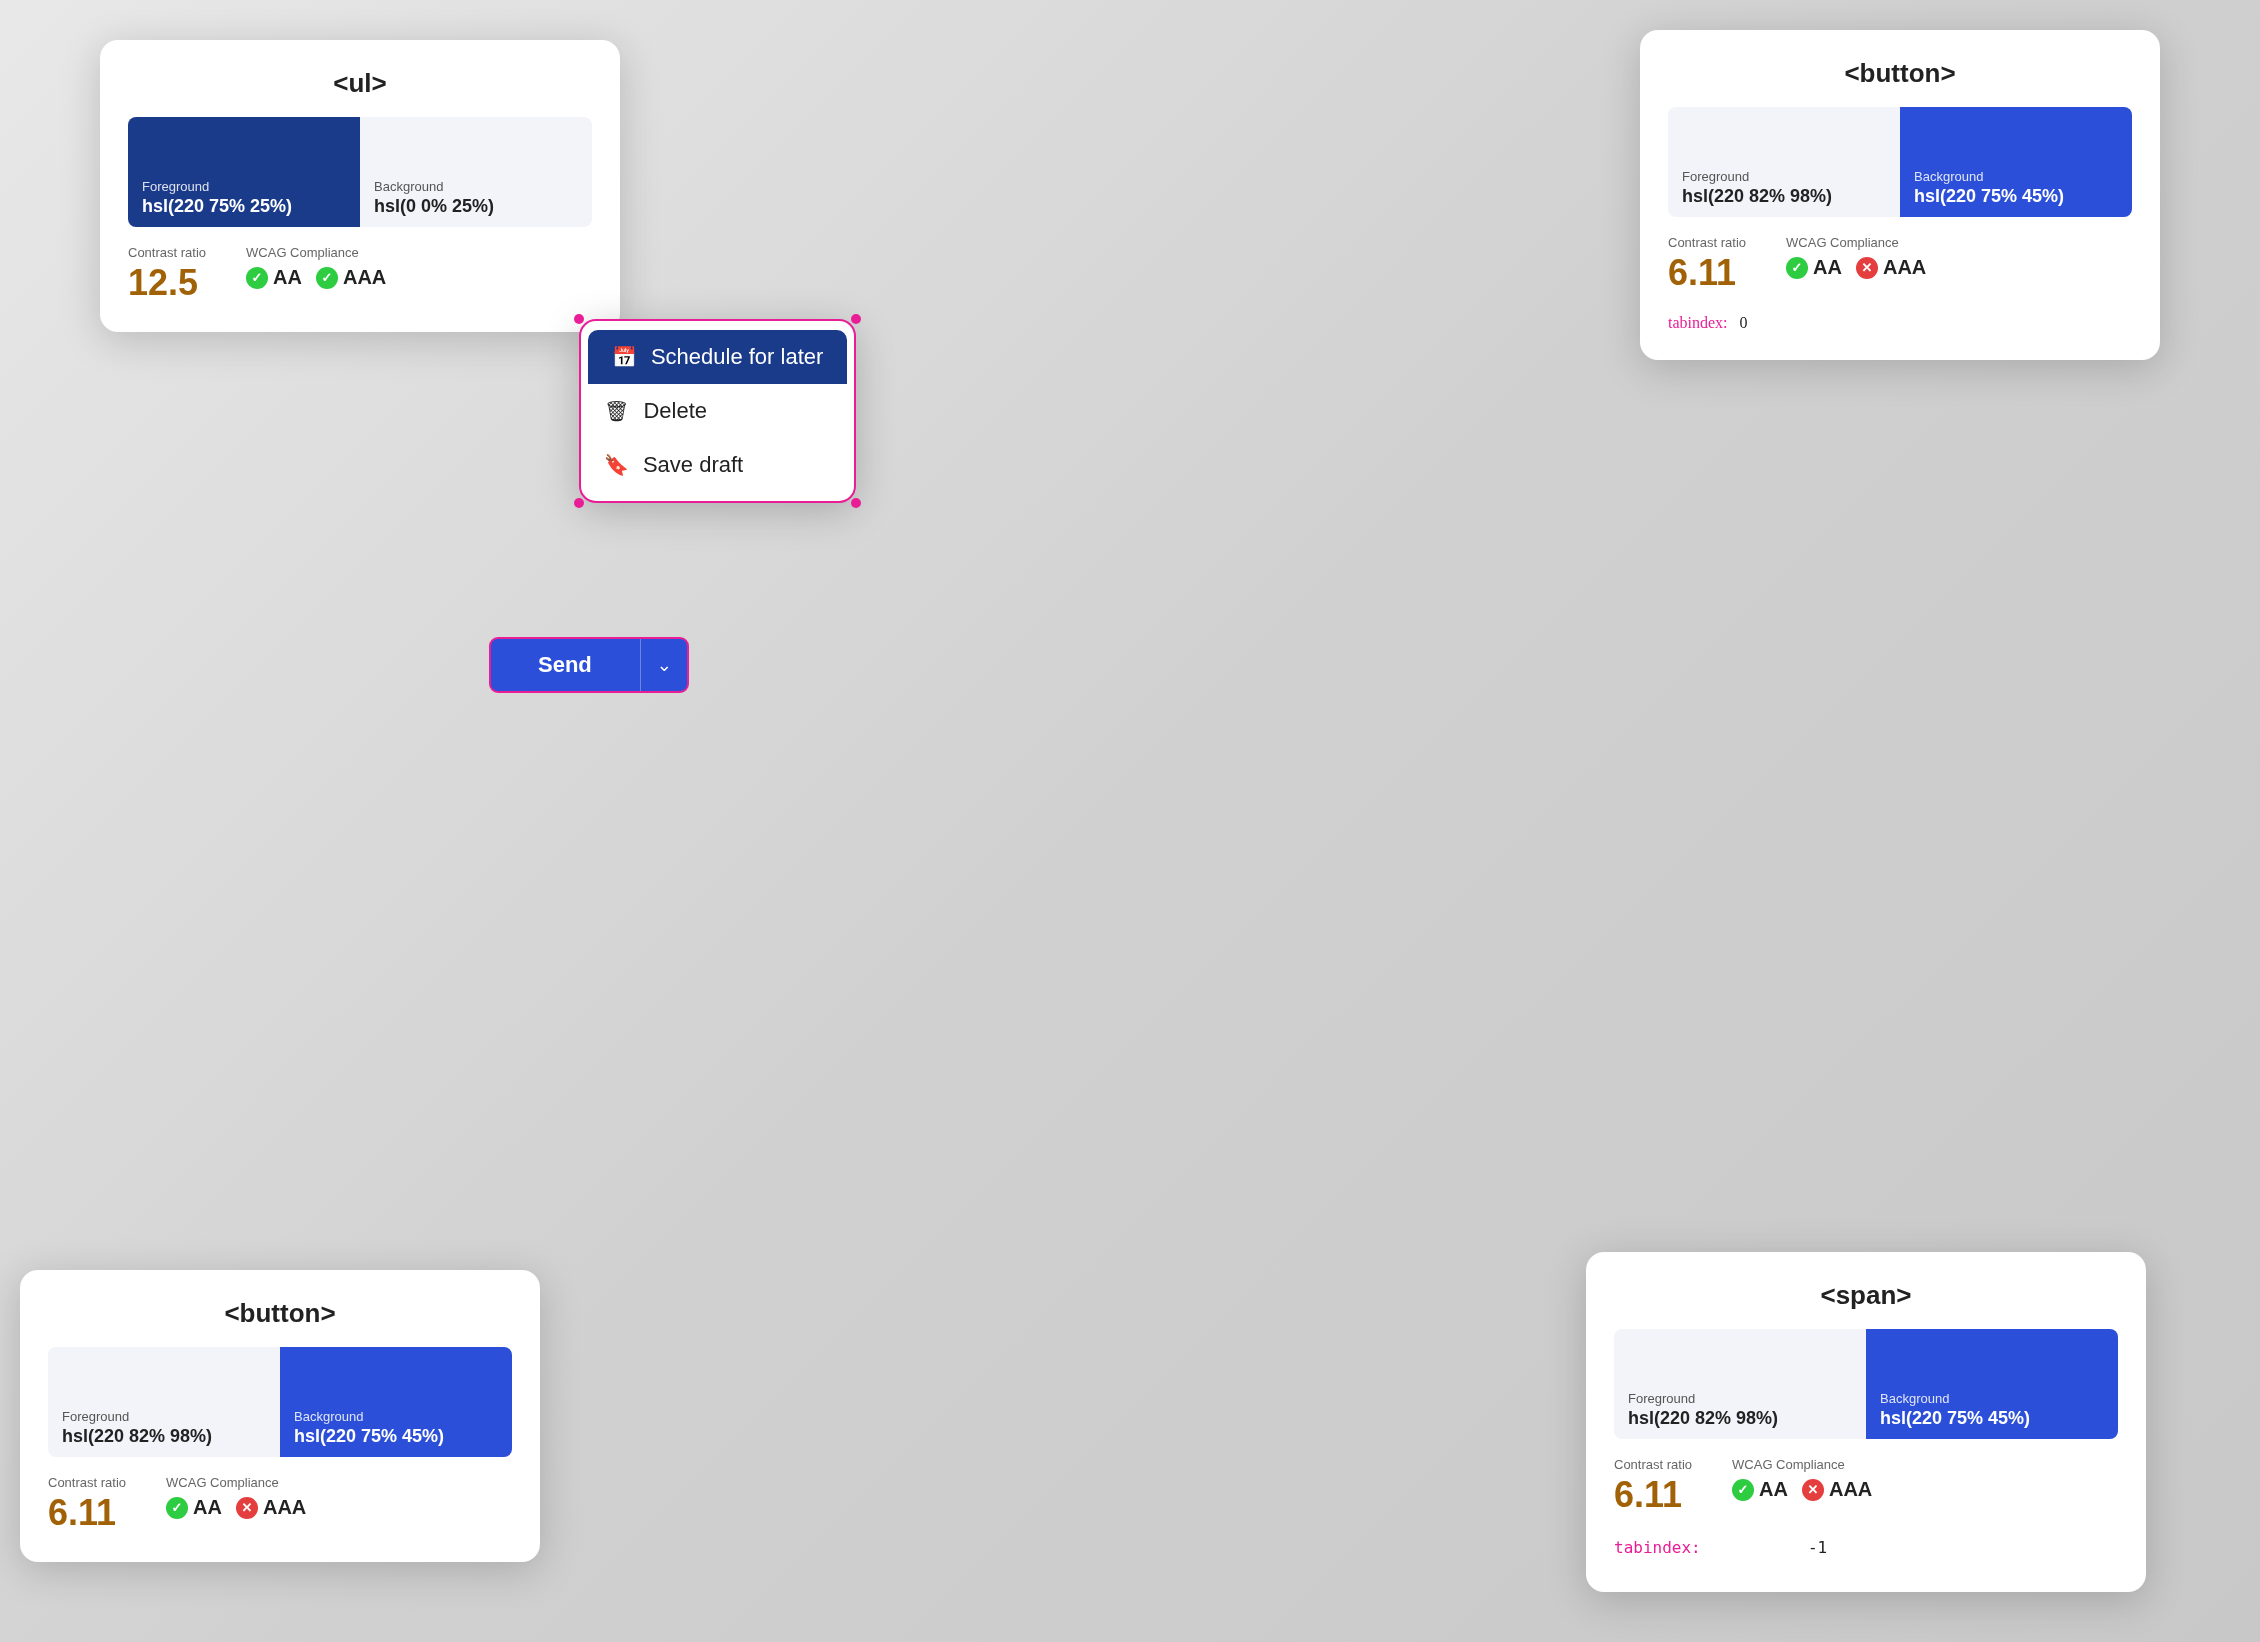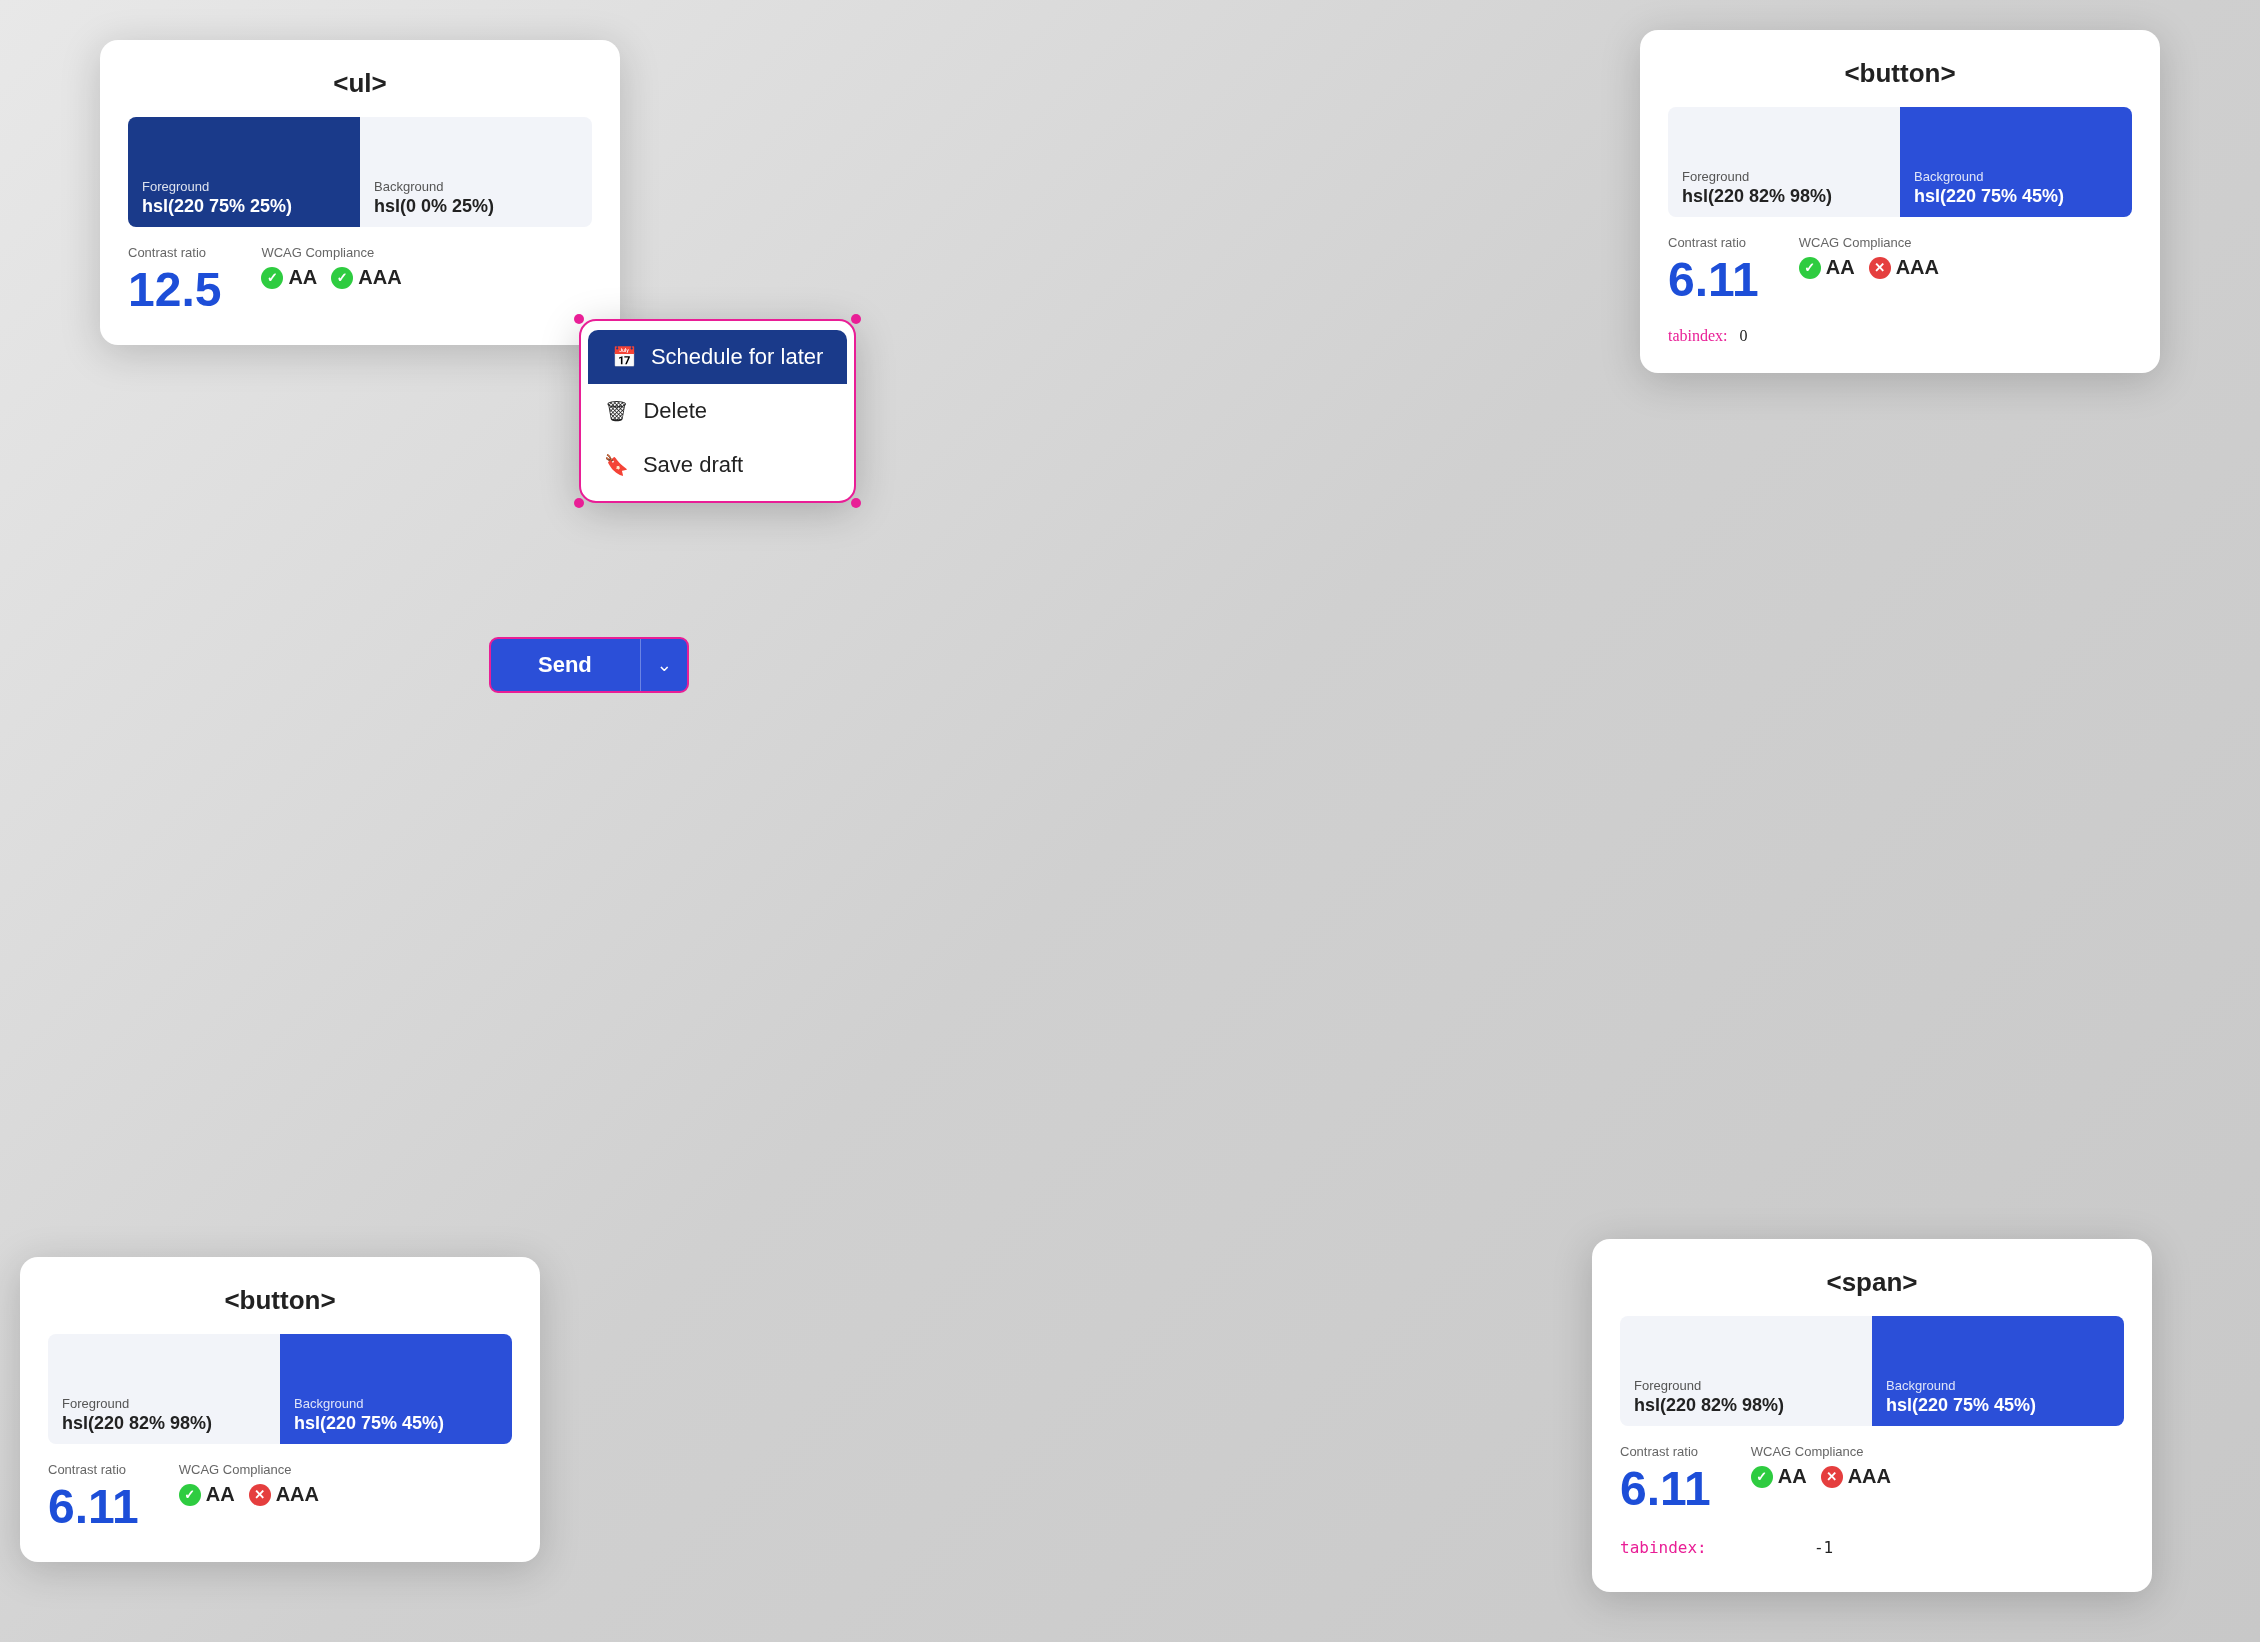--- a/index.html
+++ b/index.html
@@ -79,23 +79,23 @@
 
     .stat-block {}
 
     .stat-label {
       font-size: 13px;
       color: #666;
       margin-bottom: 2px;
     }
 
     .stat-value {
-      font-size: 48px;
+      font-size: 36px;
       font-weight: 700;
-      color: #1d4ed8;
+      color: #a16207;
     }
 
     .wcag-block {}
 
     .wcag-label {
       font-size: 13px;
       color: #666;
       margin-bottom: 6px;
     }
 
@@ -237,21 +237,21 @@
 
     
     .card-button-bottom {
       left: 20px;
       bottom: 80px;
       min-width: 520px;
     }
 
     
     .card-span {
-      right: 108px;
+      right: 114px;
       bottom: 50px;
       min-width: 560px;
       margin-left: 39px;
     }
 
     .swatch-dark {
       background: #f2f4f9;
       flex: 1;
       height: 110px;
       display: flex;

